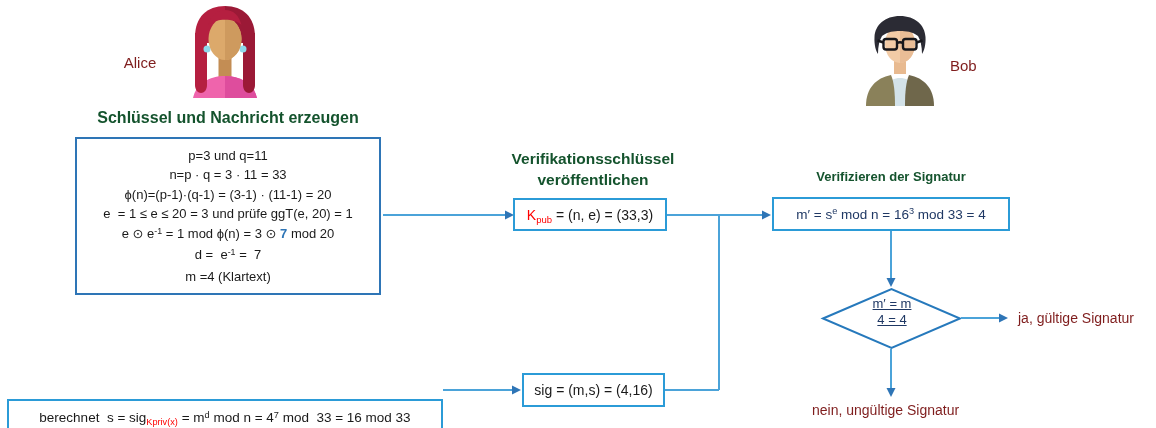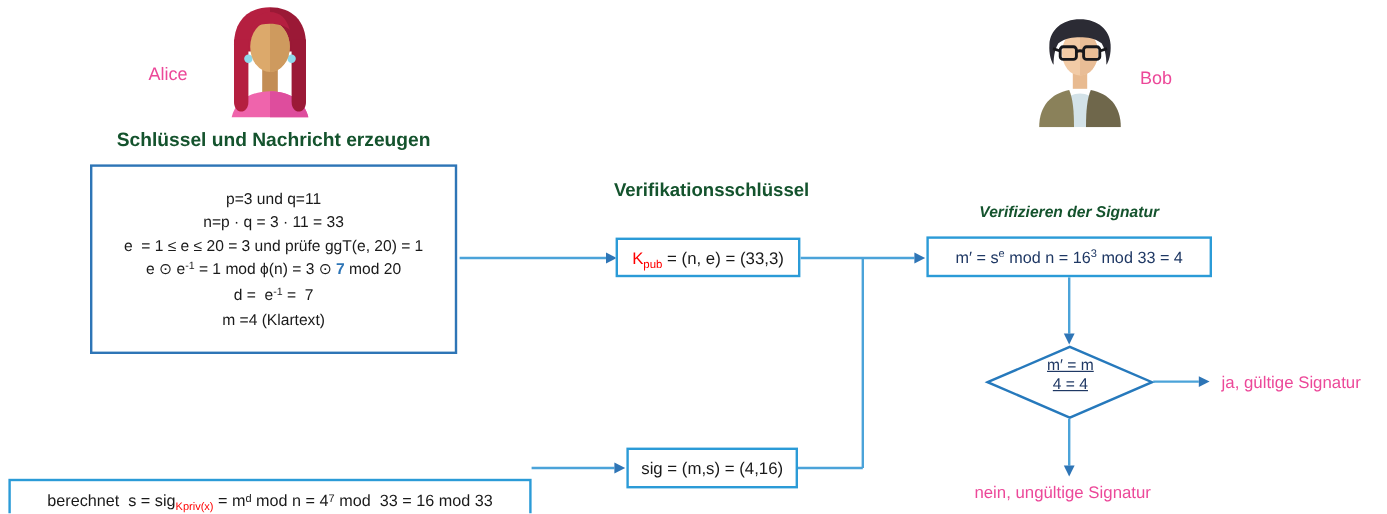--- a/index.html
+++ b/index.html
@@ -25,21 +25,21 @@
     text-align:center;
   }
   .box-dark{border-color:var(--box-border-dark);}
   .rich{white-space:pre;}
   .kline{white-space:pre;text-align:left;line-height:19.5px;font-size:13px;}
   .sup{font-size:0.68em;position:relative;top:-0.45em;}
   .sub{font-size:0.68em;position:relative;top:0.32em;}
   .red{color:var(--red);}
   .blue-bold{color:var(--blue-accent);font-weight:bold;}
   .navy-text{color:var(--navy);}
-  .plain-label{font-size:14px;color:#ec4899;white-space:nowrap;}
+  .plain-label{font-size:14px;color:#7f1d1d;white-space:nowrap;}
   svg.connectors{position:absolute;left:0;top:0;pointer-events:none;}
   .conn{stroke:var(--line-blue);stroke-width:2;fill:none;}
   .arrowhead{fill:var(--arrow-blue);stroke:none;}
   .diamond-shape{fill:#fff;stroke:#2679BC;stroke-width:2;}
   .diamond-text{color:var(--navy);font-size:13px;line-height:16px;text-align:center;}
 </style>
 </head>
 <body>
 
 <div class="stage">
@@ -109,35 +109,37 @@
     </svg>
   </div>
 
   <div class="abs plain-label" style="left:950px;top:57px;font-size:15px;">Bob</div>
 
   <div class="abs heading" style="left:75px;top:109px;width:306px;font-size:16px;">Schlüssel und Nachricht erzeugen</div>
 
   <div class="abs box box-dark" style="left:75px;top:137px;width:306px;height:158px;flex-direction:column;">
     <div class="kline"><span>p=3 und q=11</span></div>
     <div class="kline"><span>n=p · q = 3 · 11 = 33</span></div>
+    <div class="kline"><span>ϕ(n)=(p-1)·(q-1) = (3-1) · (11-1) = 20</span></div>
     <div class="kline"><span>e  = 1 ≤ e ≤ 20 = 3 und prüfe ggT(e, 20) = 1</span></div>
     <div class="kline"><span>e ⊙ e</span><span class="sup">-1</span><span> = 1 mod ϕ(n) = 3 ⊙ </span><span class="blue-bold">7</span><span> mod 20</span></div>
     <div class="kline"><span>d =  e</span><span class="sup">-1</span><span> =  7</span></div>
     <div class="kline"><span>m =4 (Klartext)</span></div>
   </div>
 
   <div class="abs heading" style="left:468px;top:148px;width:250px;font-size:15.5px;line-height:21px;">
     <div>Verifikationsschlüssel</div>
+    <div>veröffentlichen</div>
   </div>
 
   <div class="abs box" style="left:513px;top:198px;width:154px;height:33px;font-size:14px;">
     <span class="rich"><span class="red">K</span><span class="red sub">pub</span><span> = (n, e) = (33,3)</span></span>
   </div>
 
-  <div class="abs heading" style="left:772px;top:169px;width:238px;font-size:13px;font-style:italic;">Verifizieren der Signatur</div>
+  <div class="abs heading" style="left:772px;top:169px;width:238px;font-size:13px;">Verifizieren der Signatur</div>
 
   <div class="abs box navy-text" style="left:772px;top:197px;width:238px;height:34px;font-size:13.5px;">
     <span class="rich"><span>m′ = s</span><span class="sup">e</span><span> mod n = 16</span><span class="sup">3</span><span> mod 33 = 4</span></span>
   </div>
 
   <div class="abs diamond-text" style="left:845px;top:296px;width:94px;text-decoration:underline;">
     <div>m′ = m</div>
     <div>4 = 4</div>
   </div>
 

